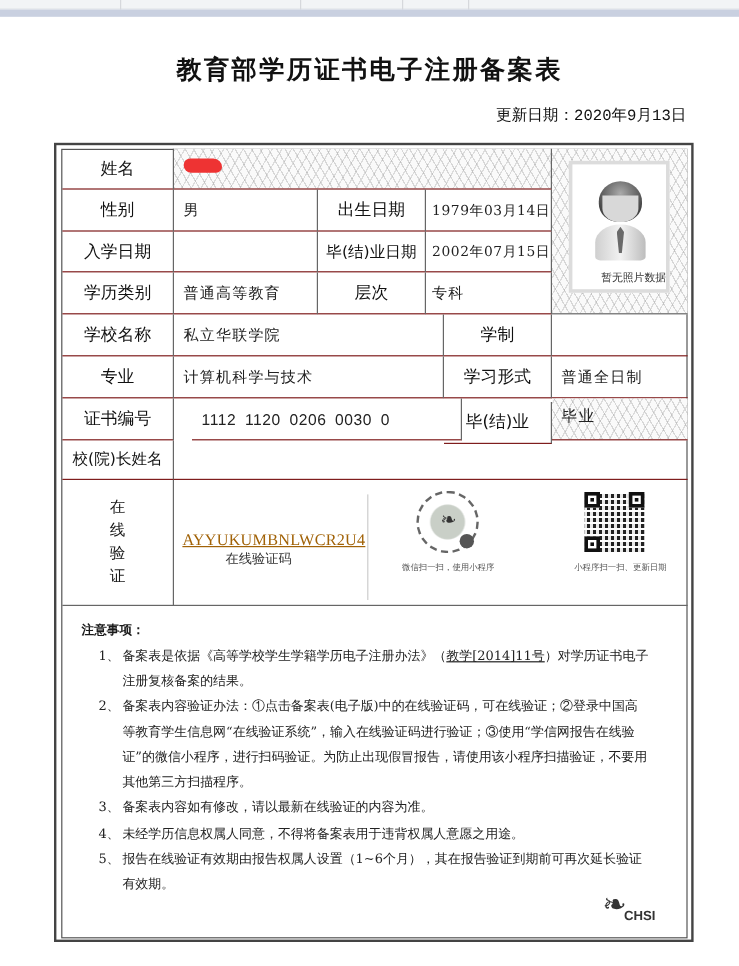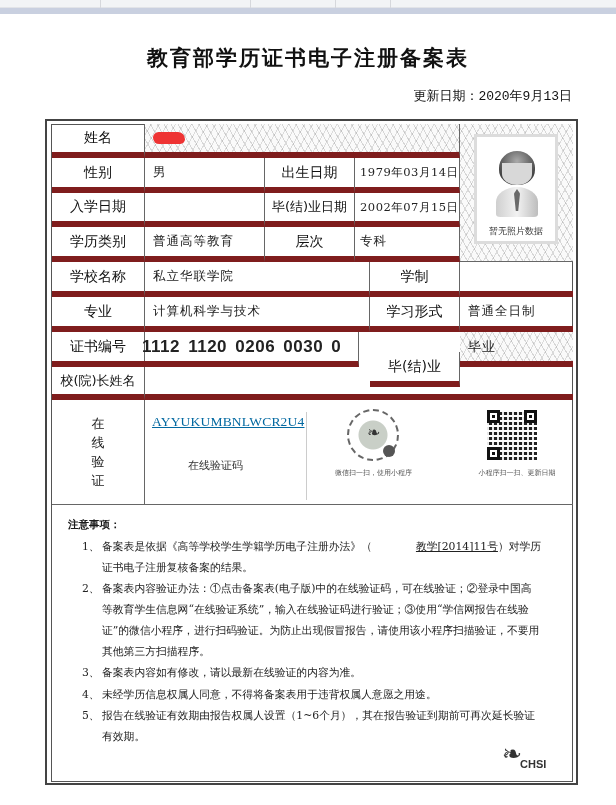--- a/index.html
+++ b/index.html
@@ -9,43 +9,43 @@
   .topstrip { position: absolute; left: 0; top: 0; width: 616px; height: 8px; background: #f2f4f6; border-bottom: 1px solid #e2e4e8; }
   .topstrip .sep { position: absolute; top: 0; width: 1px; height: 8px; background: #d6d8dc; }
   .topbar { position: absolute; left: 0; top: 8px; width: 616px; height: 6px; background: #c9d0e0; }
 
   .title { position: absolute; left: 0; top: 44px; width: 616px; text-align: center; font-size: 21px; font-weight: bold; letter-spacing: 2px; color: #111; font-family: "DejaVu Sans", sans-serif; }
   .update { position: absolute; right: 44px; top: 87px; font-size: 13px; color: #111; font-family: Liberation Mono, monospace; }
 
   .frame { position: absolute; left: 45px; top: 119px; width: 533px; height: 666px; border: 2px solid #444; }
   .frame-inner { position: absolute; left: 51px; top: 124px; width: 522px; height: 658px; border: 1px solid #555; }
 
-  .cell { position: absolute; border-right: 1px solid #666; border-bottom: 6px solid #7f1d1d; display: flex; align-items: center; font-size: 14px; }
+  .cell { position: absolute; border-right: 1px solid #666; border-bottom: 1px solid #7f1d1d; display: flex; align-items: center; font-size: 14px; }
   .lbl { justify-content: center; font-family: "DejaVu Sans", sans-serif; color: #111; }
   .val { padding-left: 8px; font-family: "DejaVu Serif", serif; font-size: 12.5px; color: #222; letter-spacing: 1px; }
   .guilloche {
     background-color: #fafafa;
     background-image:
       repeating-linear-gradient(60deg, rgba(150,150,150,0.35) 0 1px, transparent 1px 6px),
       repeating-linear-gradient(-60deg, rgba(150,150,150,0.30) 0 1px, transparent 1px 7px);
     text-align: center;
   }
   .redact { position: absolute; left: 153px; top: 132px; width: 32px; height: 12px; background: #ee3333; border-radius: 7px 9px 6px 8px; }
 
   .photo-cell { position: absolute; left: 460px; top: 124px; width: 113px; height: 138px; border-bottom: 1px solid #666; }
   .photo-card { position: absolute; left: 474px; top: 134px; width: 84px; height: 110px; background: #fff; border: 3px solid #dcdcdc; }
   .avatar-head { position: absolute; left: 22px; top: 14px; width: 36px; height: 34px; border-radius: 50% 50% 45% 45%; background: radial-gradient(circle at 50% 30%, #aaa, #444 70%); }
   .avatar-face { position: absolute; left: 25px; top: 26px; width: 30px; height: 22px; border-radius: 0 0 50% 50%; background: #d8d8d8; }
   .avatar-body { position: absolute; left: 19px; top: 50px; width: 42px; height: 30px; border-radius: 50% 50% 10% 10%; background: linear-gradient(90deg, #cfcfcf, #f2f2f2 50%, #bdbdbd); }
   .avatar-tie { position: absolute; left: 37px; top: 52px; width: 6px; height: 22px; background: #6a6a6a; clip-path: polygon(50% 0, 100% 20%, 70% 100%, 30% 100%, 0 20%); }
-  .photo-caption { position: absolute; left: 0; top: 88px; width: 78px; text-align: center; font-size: 9px; color: #333; }
+  .photo-caption { position: absolute; left: 0; top: 88px; width: 78px; text-align: right; font-size: 9px; color: #333; }
 
   .verify-label { position: absolute; left: 52px; top: 400px; width: 93px; height: 105px; border-right: 1px solid #666; border-bottom: 1px solid #666; display: flex; flex-direction: column; align-items: center; justify-content: center; font-size: 13px; line-height: 19px; }
   .verify-area { position: absolute; left: 145px; top: 400px; width: 428px; height: 105px; border-bottom: 1px solid #666; }
-  .code { position: absolute; left: 7px; top: 14px; font-family: "Liberation Serif", serif; font-size: 13.5px; text-decoration: underline; color: #0369a1; letter-spacing: 0.2px; }
+  .code { position: absolute; left: 7px; top: 42px; font-family: "Liberation Serif", serif; font-size: 13.5px; text-decoration: underline; color: #a16207; letter-spacing: 0.2px; }
   .code-caption { position: absolute; left: 43px; top: 58px; font-size: 11px; color: #333; }
   .vdivider { position: absolute; left: 161px; top: 12px; width: 1px; height: 88px; background: #ccc; }
 
   .mini-qr { position: absolute; left: 202px; top: 9px; width: 52px; height: 52px; border-radius: 50%; border: 2px dashed #666; background: radial-gradient(circle, #c9cfc7 0 14px, #fff 15px); }
   .mini-qr .bird { position: absolute; left: 18px; top: 12px; font-size: 16px; color: #333; }
   .mini-qr .badge { position: absolute; right: 2px; bottom: 2px; width: 12px; height: 12px; border-radius: 50%; background: #555; }
   .mini-sub { position: absolute; left: 190px; top: 68px; font-size: 7px; color: #555; }
   .mini-step { position: absolute; left: 162px; top: 82px; width: 170px; text-align: center; font-size: 8.5px; color: #222; }
 
   .qr { position: absolute; left: 342px; top: 10px; width: 50px; height: 50px; background:
@@ -56,21 +56,21 @@
   .finder { position: absolute; width: 13px; height: 13px; border: 3px solid #111; background: #fff; }
   .finder::after { content: ""; position: absolute; left: 2px; top: 2px; width: 3px; height: 3px; background: #111; }
   .qr-sub { position: absolute; left: 332px; top: 68px; width: 80px; text-align: center; font-size: 7px; color: #555; }
   .qr-step { position: absolute; left: 332px; top: 82px; width: 90px; text-align: center; font-size: 8.5px; color: #222; }
 
   .notes { position: absolute; left: 52px; top: 506px; width: 521px; height: 276px; }
   .notes-title { position: absolute; left: 16px; top: 12px; font-size: 10.5px; font-weight: bold; }
   .note { position: absolute; left: 30px; font-size: 10.8px; line-height: 21px; font-family: "DejaVu Serif", serif; color: #222; }
   .note .num { position: absolute; left: 0; }
   .note .txt { position: absolute; left: 20px; width: 440px; }
-  .underline { text-decoration: underline; margin-left: 44px; }
+  .underline { text-decoration: underline; }
 
   .chsi { position: absolute; left: 500px; top: 740px; width: 60px; height: 36px; }
   .chsi .bird { position: absolute; left: 2px; top: 0; font-size: 24px; color: #333; }
   .chsi .txt { position: absolute; left: 20px; top: 18px; font-size: 11px; font-weight: bold; color: #333; font-family: "Liberation Sans", sans-serif; }
 </style>
 </head>
 <body>
 
 <div class="topstrip">
   <div class="sep" style="left:100px"></div>
@@ -118,22 +118,22 @@
 <div class="cell val" style="left:145px;top:262px;width:225px;height:35px">私立华联学院</div>
 <div class="cell lbl" style="left:370px;top:262px;width:90px;height:35px">学制</div>
 <div class="cell val" style="left:460px;top:262px;width:113px;height:35px;border-right:none"></div>
 
 <div class="cell lbl" style="left:52px;top:297px;width:93px;height:35px">专业</div>
 <div class="cell val" style="left:145px;top:297px;width:225px;height:35px">计算机科学与技术</div>
 <div class="cell lbl" style="left:370px;top:297px;width:90px;height:35px">学习形式</div>
 <div class="cell val" style="left:460px;top:297px;width:113px;height:35px;border-right:none">普通全日制</div>
 
 <div class="cell lbl" style="left:52px;top:332px;width:93px;height:35px">证书编号</div>
-<div class="cell val" style="left:134px;top:332px;width:225px;height:35px;font-family:'Liberation Sans',sans-serif;font-size:17px;font-weight:bold;letter-spacing:0.5px;word-spacing:3px">1112 1120 0206 0030 0</div>
-<div class="cell lbl" style="left:370px;top:352px;width:90px;height:35px">毕(结)业</div>
+<div class="cell val" style="left:160px;top:332px;width:225px;height:35px;font-family:'Liberation Sans',sans-serif;font-size:13px;font-weight:normal;letter-spacing:0.5px;word-spacing:3px">1112 1120 0206 0030 0</div>
+<div class="cell lbl" style="left:370px;top:335px;width:90px;height:35px">毕(结)业</div>
 <div class="cell val guilloche" style="left:460px;top:332px;width:113px;height:35px;border-right:none;align-items:flex-start;padding-top:6px;font-size:13px">毕业</div>
 
 <div class="cell lbl" style="left:52px;top:367px;width:93px;height:33px;font-size:13px">校(院)长姓名</div>
 <div class="cell val" style="left:145px;top:367px;width:428px;height:33px;border-right:none"></div>
 
 <div class="verify-label">
   <span>在</span>
   <span>线</span>
   <span>验</span>
   <span>证</span>

